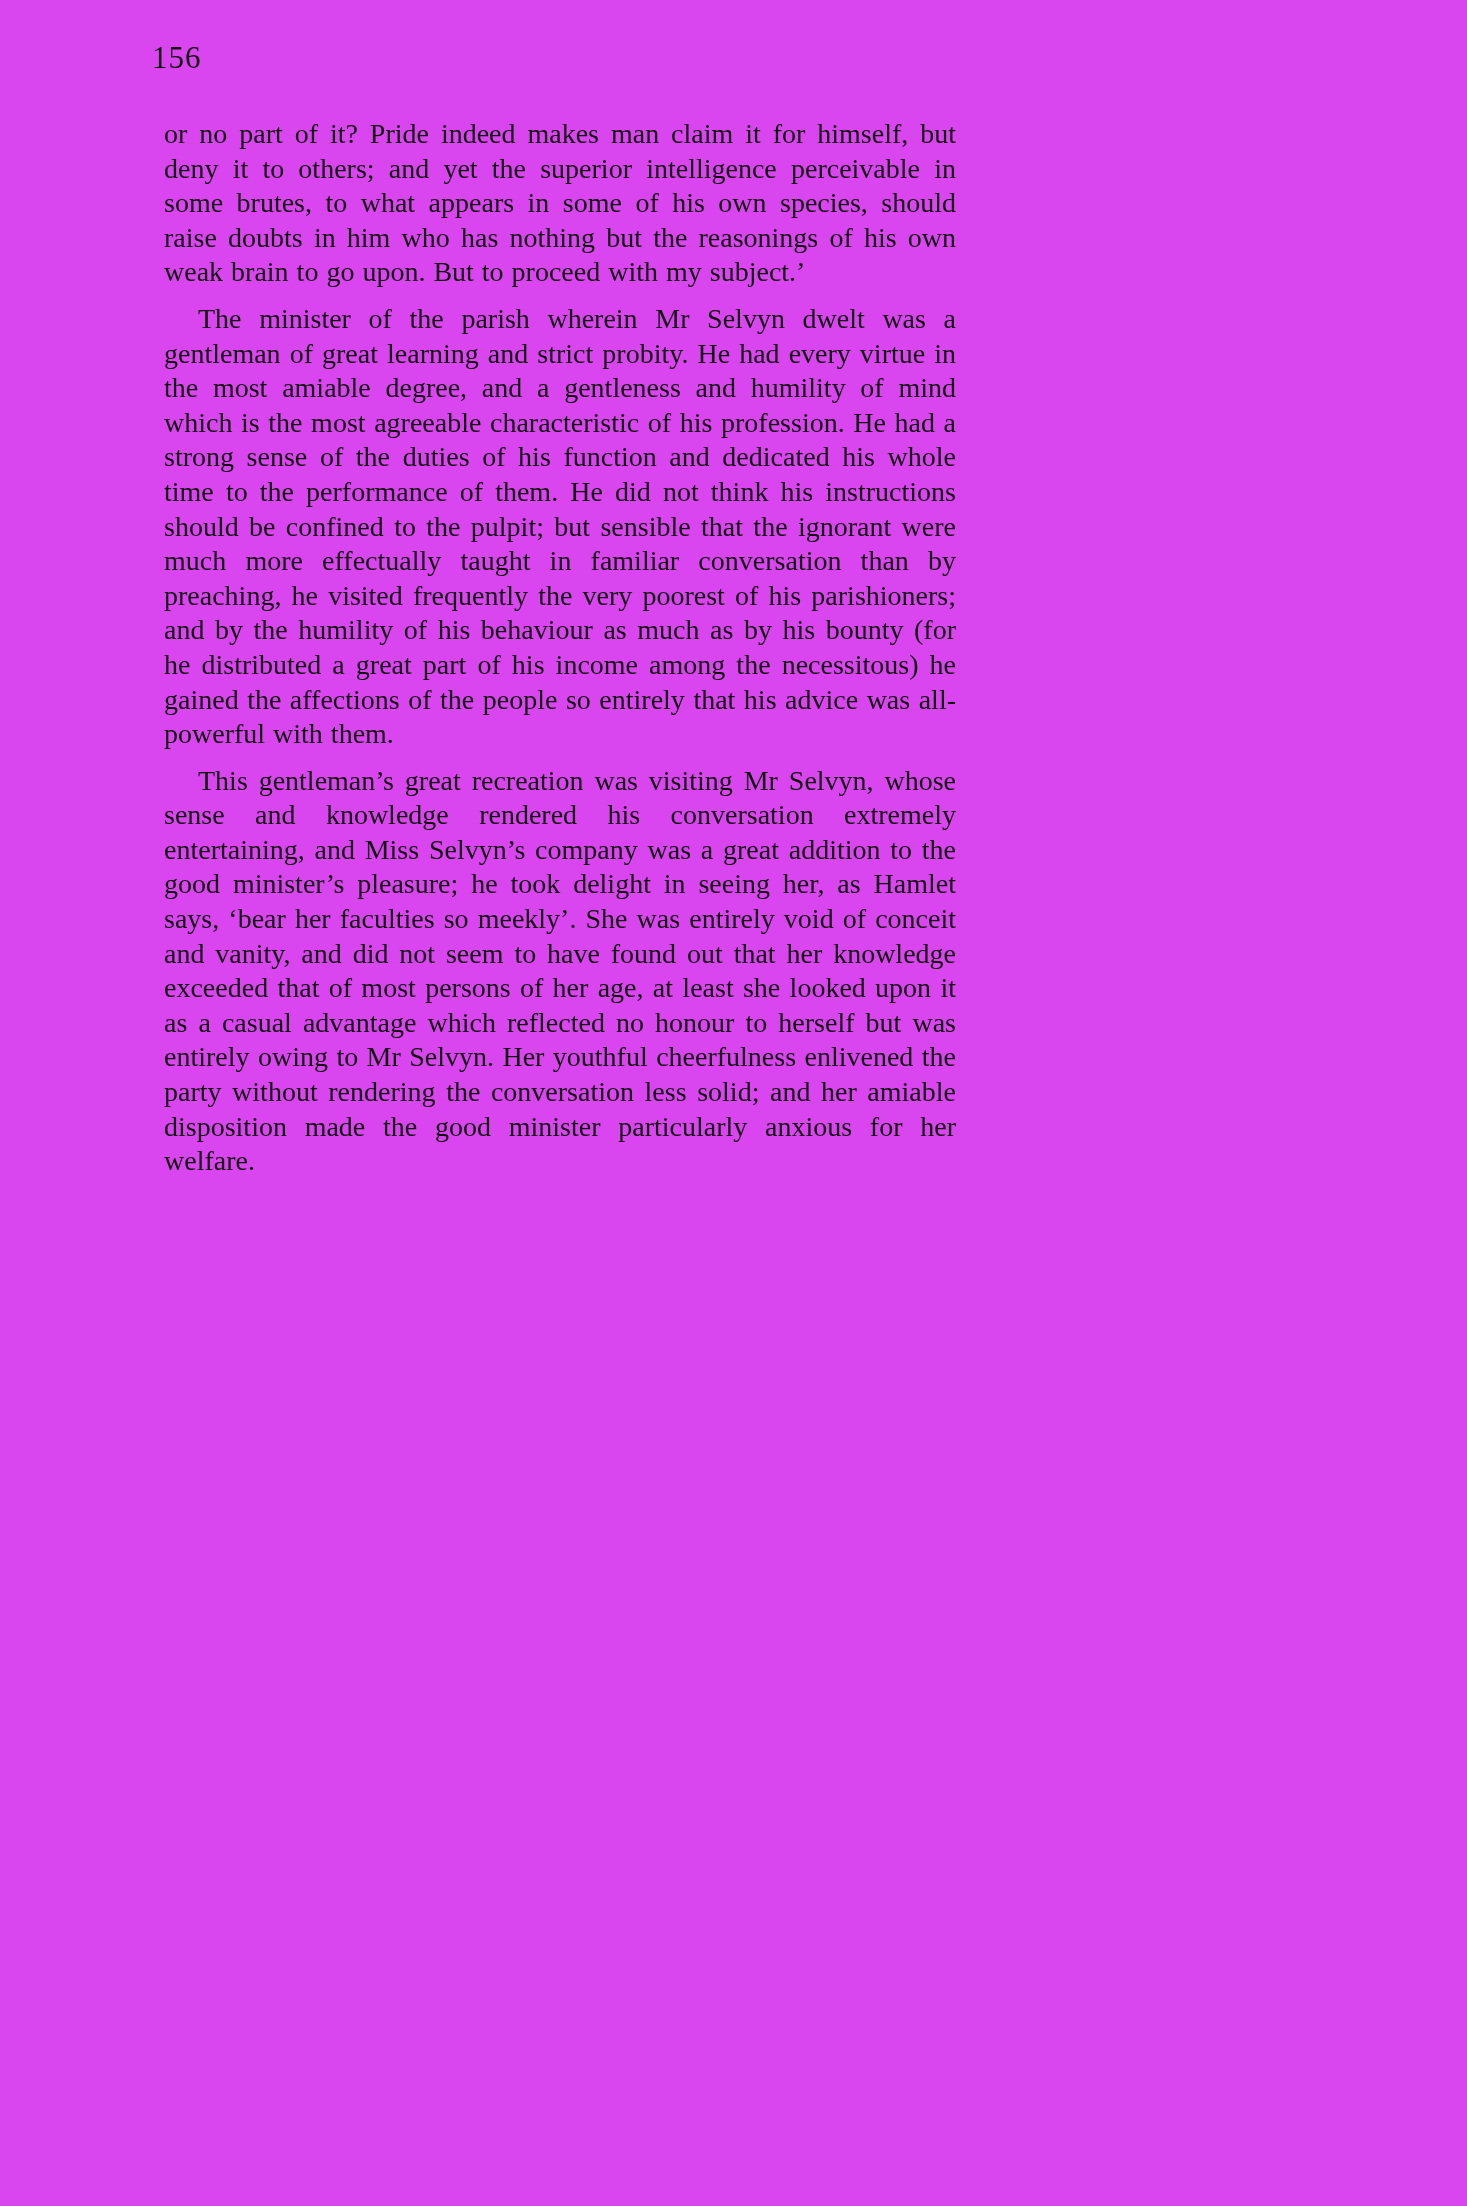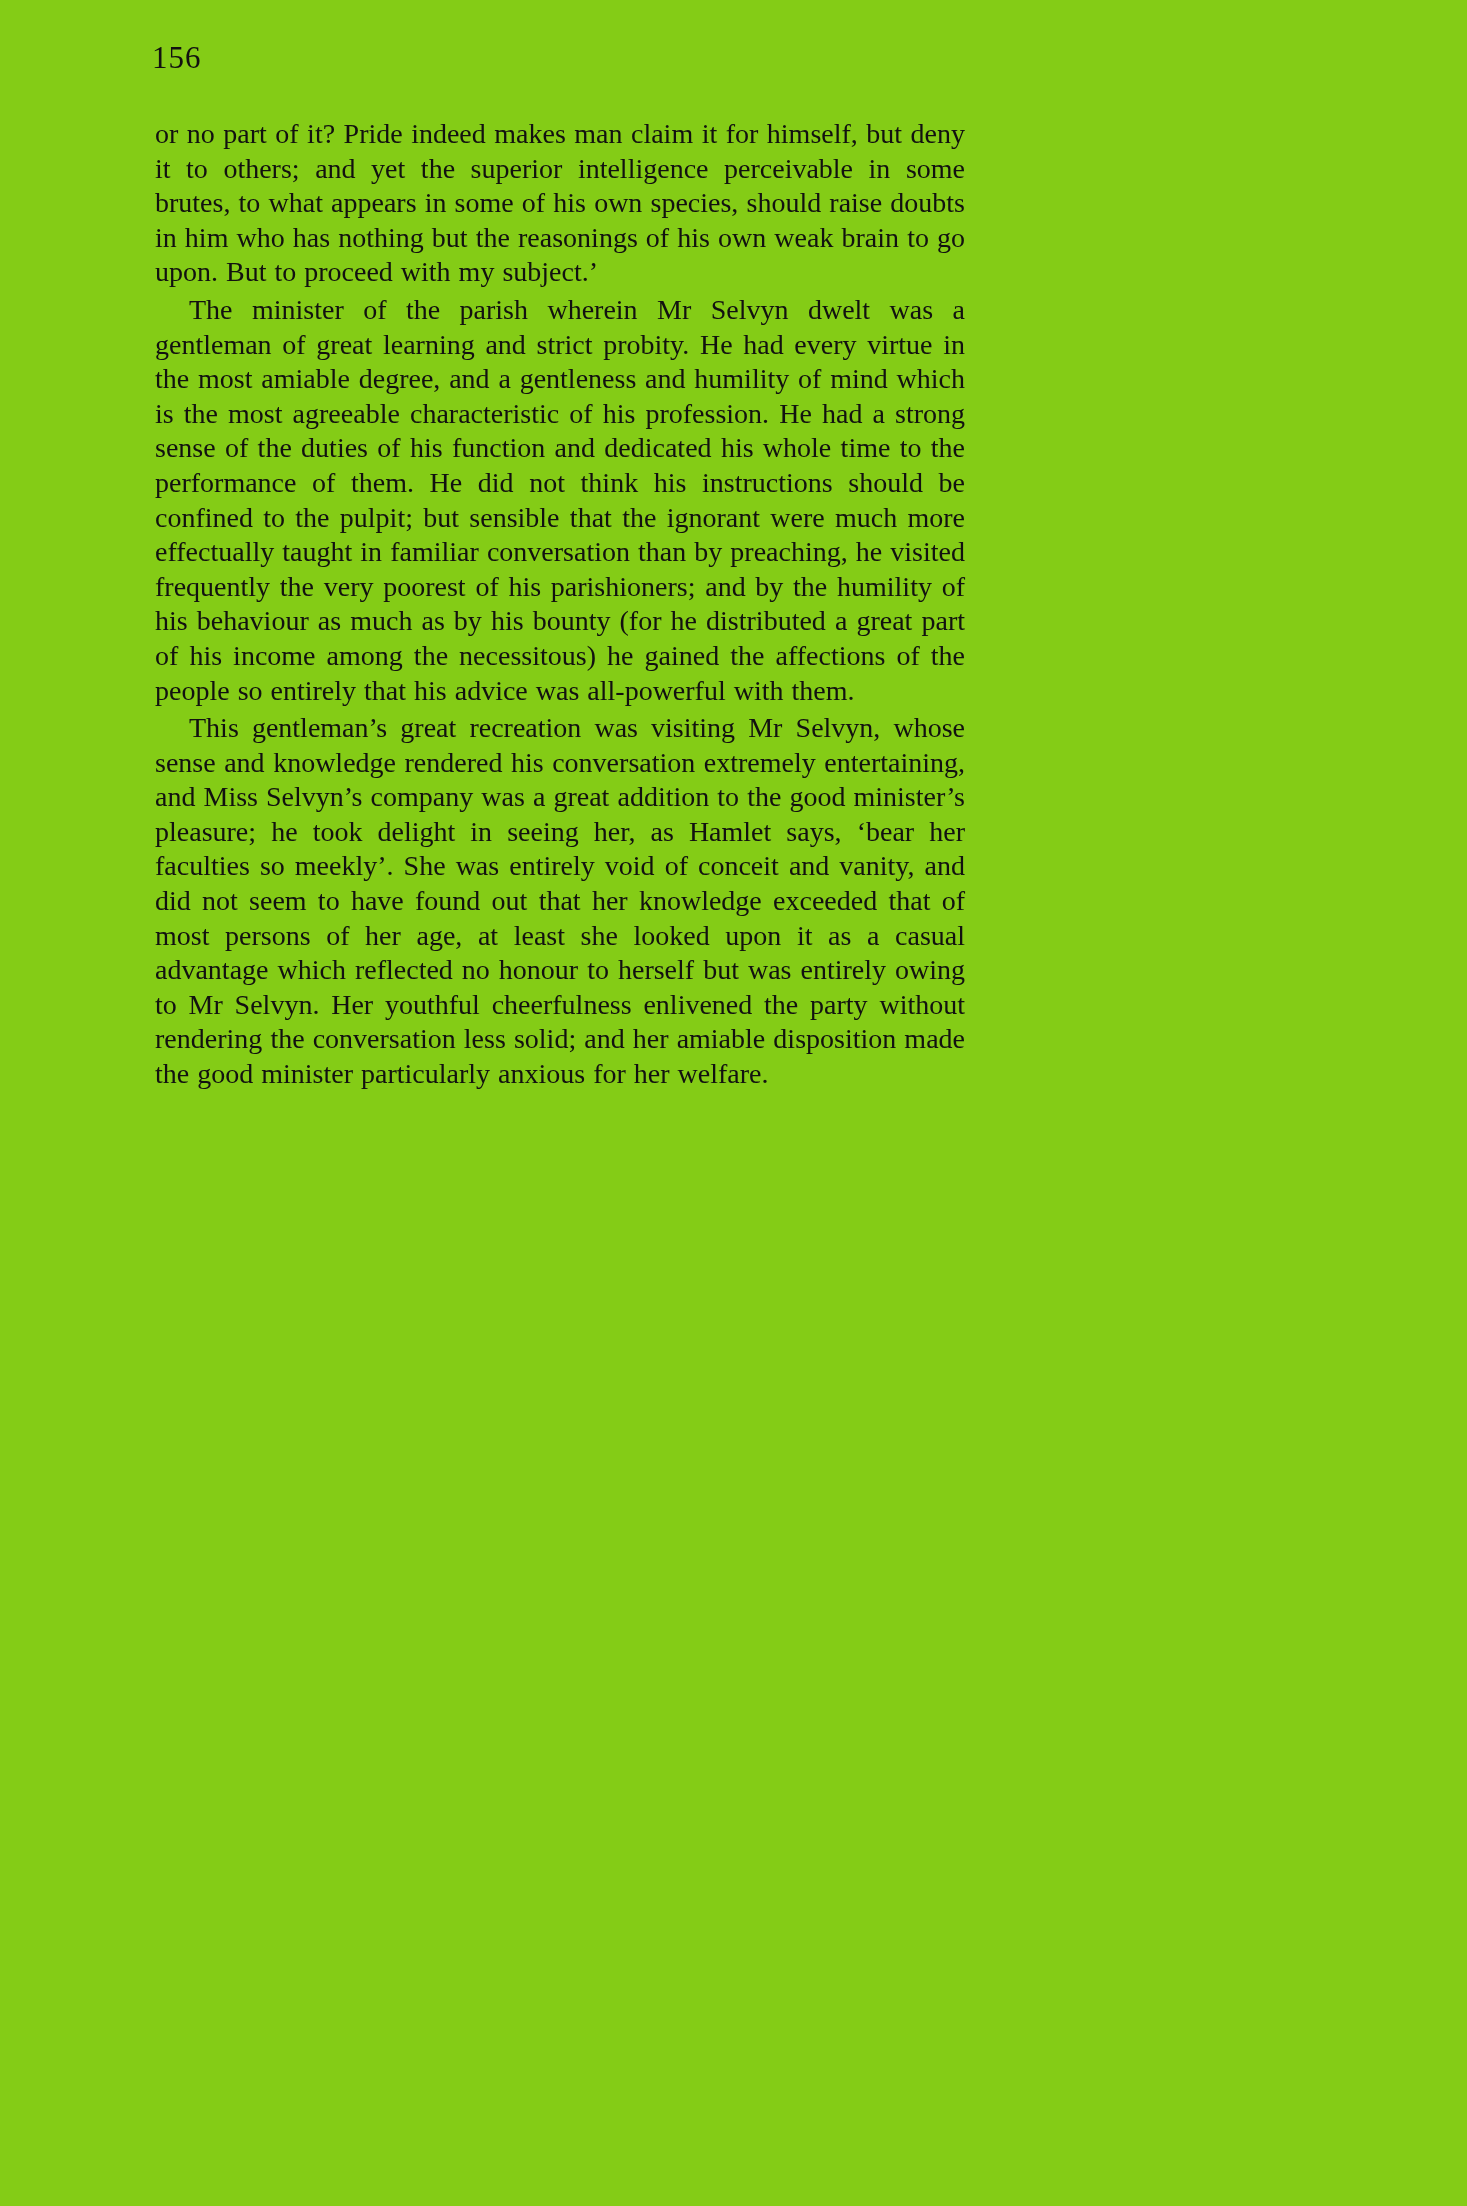--- a/index.html
+++ b/index.html
@@ -5,40 +5,40 @@
   html, body {
     margin: 0;
     padding: 0;
     background: #e8e8e8;
   }
   .page {
     position: relative;
     width: 1467px;
     height: 2206px;
     margin: 0 auto;
-    background: #84cc16;
+    background: #d946ef;
     color: #121110;
     font-family: "Liberation Serif", serif;
     overflow: hidden;
   }
   .content {
     position: absolute;
     left: 152px;
     top: 42px;
     width: 816px;
   }
   .page-number {
     font-size: 31px;
     font-weight: 400;
     letter-spacing: 1px;
     line-height: 1;
     margin: 0 0 44px 0;
   }
   .body-text p {
-    margin: 3px;
+    margin: 12px;
     font-size: 28px;
     line-height: 34.6px;
     text-align: justify;
     word-spacing: 1px;
   }
   .body-text p.indent {
     text-indent: 34px;
   }
 </style>
 </head>

